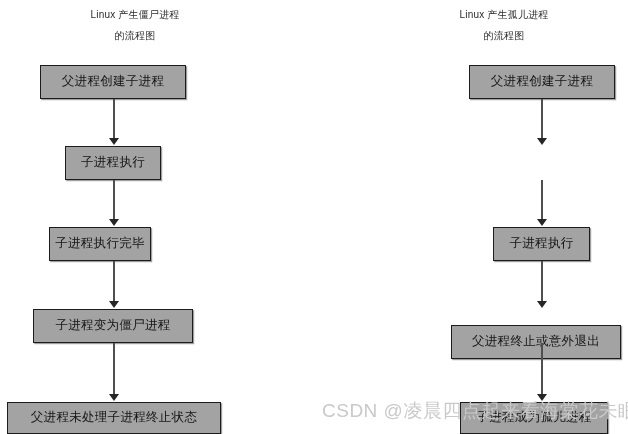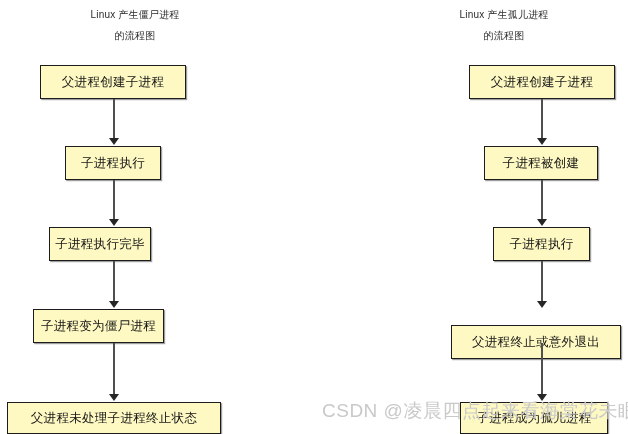--- a/index.html
+++ b/index.html
@@ -33,30 +33,31 @@
     letter-spacing: 0.2px;
     white-space: pre-line;
   }
   #title-left  { left: 0px;   top: 4px; width: 270px; }
   #title-right { left: 380px; top: 4px; width: 248px; }
 
   
   .node {
     position: absolute;
     box-sizing: border-box;
-    background: #fef9c3;
+    background: #a3a3a3;
     border: 1.6px solid #1c1c1c;
     display: flex;
     align-items: center;
     justify-content: center;
     font-size: 12.5px;
     line-height: 1;
     color: #151515;
     letter-spacing: 0.3px;
     box-shadow: 1.2px 1.2px 0 0 rgba(80,80,80,0.55);
+    font-family: Liberation Mono, monospace;
   }
 
   
   .connector {
     position: absolute;
   }
   .connector .stem {
     position: absolute;
     left: 0;
     top: 0;
@@ -108,40 +109,39 @@
     <div class="head" style="top:39px;"></div>
   </div>
 
   <div class="node" style="left:49px; top:227px; width:102px; height:34px;">子进程执行完毕</div>
 
   <div class="connector" style="left:113px; top:261px; height:47px;">
     <div class="stem" style="height:40px;"></div>
     <div class="head" style="top:40px;"></div>
   </div>
 
-  <div class="node" style="left:33px; top:309px; width:131px; height:34px;">子进程变为僵尸进程</div>
+  <div class="node" style="left:33px; top:309px; width:160px; height:34px;">子进程变为僵尸进程</div>
 
   <div class="connector" style="left:113px; top:343px; height:58px;">
     <div class="stem" style="height:51px;"></div>
     <div class="head" style="top:51px;"></div>
   </div>
 
   <div class="node" style="left:7px; top:402px; width:214px; height:32px;">父进程未处理子进程终止状态</div>
 
   <div class="title" id="title-right">Linux 产生孤儿进程
 的流程图</div>
 
   <div class="node" style="left:469px; top:65px; width:146px; height:34px;">父进程创建子进程</div>
 
   <div class="connector" style="left:541px; top:99px; height:46px;">
     <div class="stem" style="height:39px;"></div>
     <div class="head" style="top:39px;"></div>
   </div>
 
-  <div class="node" style="left:484px; top:146px; width:114px; height:34px;">子进程被创建</div>
 
   <div class="connector" style="left:541px; top:180px; height:46px;">
     <div class="stem" style="height:39px;"></div>
     <div class="head" style="top:39px;"></div>
   </div>
 
   <div class="node" style="left:493px; top:227px; width:97px; height:34px;">子进程执行</div>
 
   <div class="connector" style="left:541px; top:261px; height:47px;">
     <div class="stem" style="height:40px;"></div>

